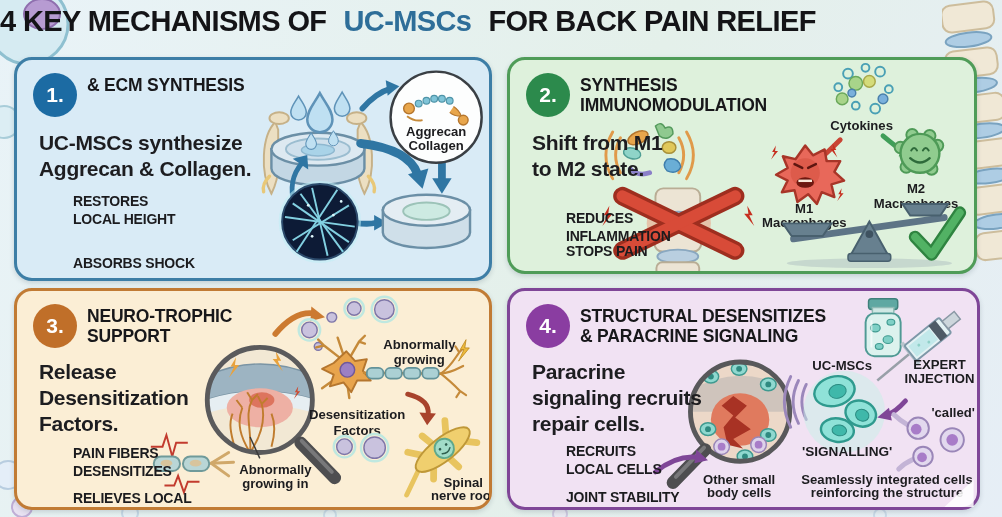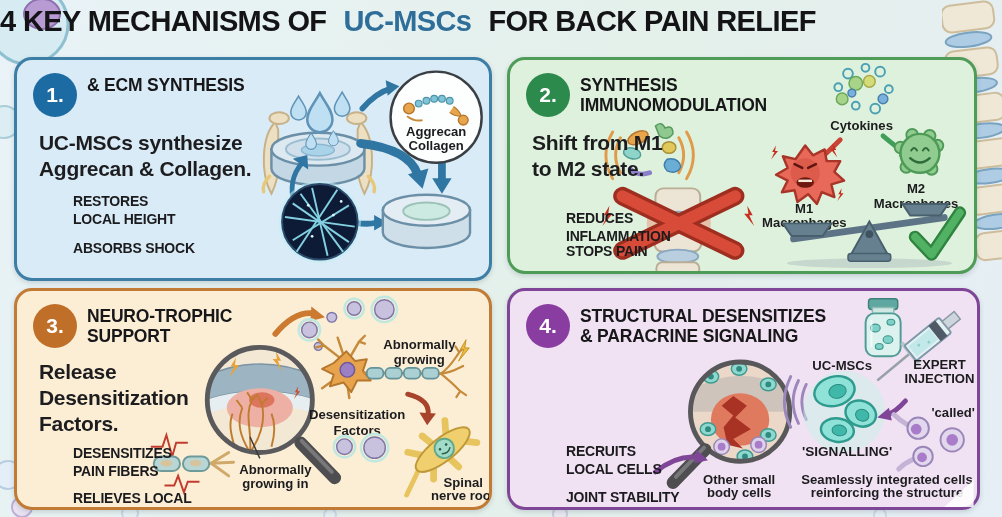--- a/index.html
+++ b/index.html
@@ -41,21 +41,21 @@
     position:absolute;left:22px;top:70px;z-index:2;
     font-size:21px;line-height:26px;font-weight:bold;letter-spacing:-0.3px;color:#1d1d20;
   }
   .p3 .desc,.p4 .desc{top:68px;}
   .desc span{display:block;}
   .kw{
     position:absolute;left:24px;z-index:2;
     font-size:14px;line-height:18px;font-weight:bold;letter-spacing:-0.2px;color:#1b1b1e;margin-left:32px;
   }
   .kw span{display:block;}
-  .p1 .kw1{top:132px;} .p1 .kw2{top:179px;}
+  .p1 .kw1{top:132px;} .p1 .kw2{top:194px;}
   .p2 .kw1{top:149px;} .p2 .kw2{top:182px;}
   .p3 .kw1{top:153px;} .p3 .kw2{top:198px;}
   .p4 .kw1{top:151px;} .p4 .kw2{top:197px;}
   svg text.lbl{font-family:"Liberation Sans",sans-serif;font-weight:bold;font-size:13.5px;fill:#1c1c1f;text-anchor:middle;}
   svg text.lbl-q{font-size:14px;}
   .waterdrop{fill:#bfe0f2;stroke:#5f93b8;stroke-width:2;}
 </style>
 </head>
 <body>
 
@@ -455,22 +455,22 @@
     <h2 class="heading">
       <span>NEURO-TROPHIC</span>
       <span>SUPPORT</span>
     </h2>
     <div class="desc">
       <span>Release</span>
       <span>Desensitization</span>
       <span>Factors.</span>
     </div>
     <div class="kw kw1">
+      <span>PAIN FIBERS</span>
       <span>DESENSITIZES</span>
-      <span>PAIN FIBERS</span>
     </div>
     <div class="kw kw2">
       <span>RELIEVES LOCAL</span>
     </div>
   </section>
 
   <section class="panel p4" style="--panel-bg: #f1e2f3; --panel-border: #7f4697; --badge: #8a3da1;">
     <svg class="illus" viewBox="0 0 473 222">
       <defs>
           <clipPath id="magclip4">
@@ -586,20 +586,25 @@
       <text class="lbl" x="232" y="212">body cells</text>
       <text class="lbl" x="384" y="198">Seamlessly integrated cells</text>
       <text class="lbl" x="384" y="212">reinforcing the structure</text>
       <polygon points="473,194 473,222 443,222" fill="#ffffff" opacity=".85"></polygon>
     </svg>
     <div class="badge">4.</div>
     <h2 class="heading">
       <span>STRUCTURAL DESENSITIZES</span>
       <span>&amp; PARACRINE SIGNALING</span>
     </h2>
+    <div class="desc">
+      <span>Paracrine</span>
+      <span>signaling recruits</span>
+      <span>repair cells.</span>
+    </div>
     <div class="kw kw2">
       <span>JOINT STABILITY</span>
     </div>
     <div class="kw kw1">
       <span>RECRUITS</span>
       <span>LOCAL CELLS</span>
     </div>
   </section>
 
 </div>

